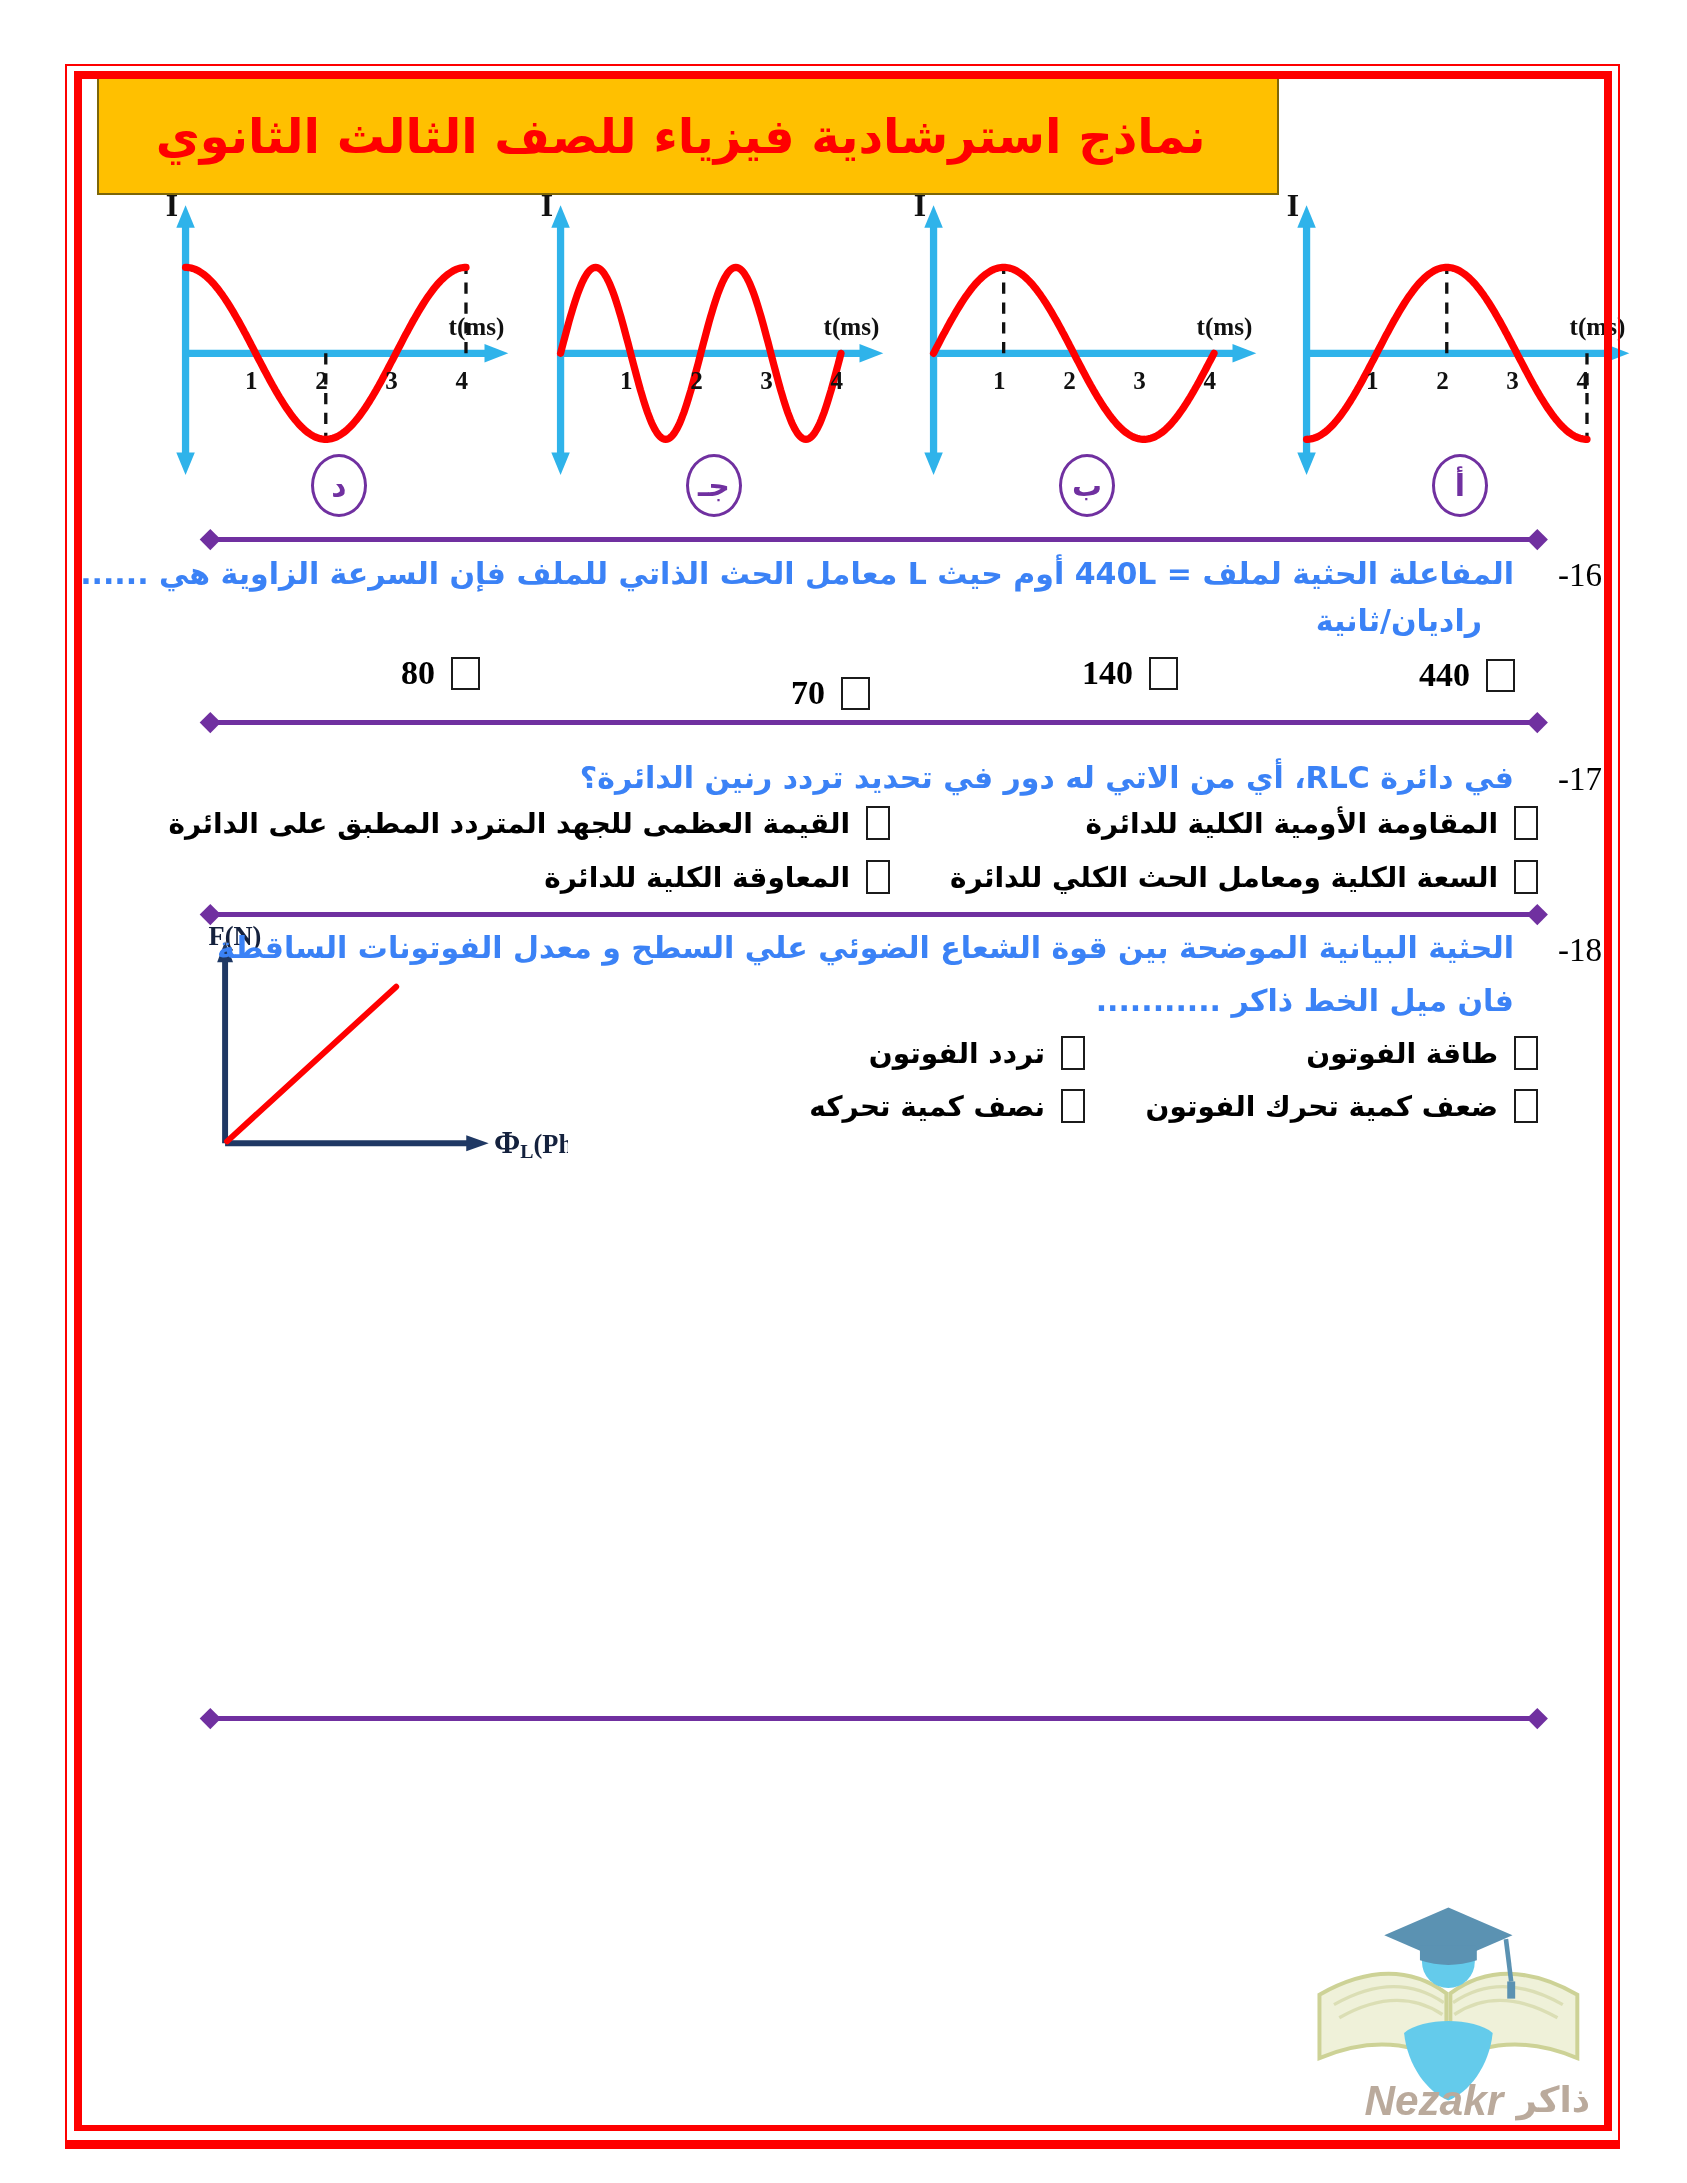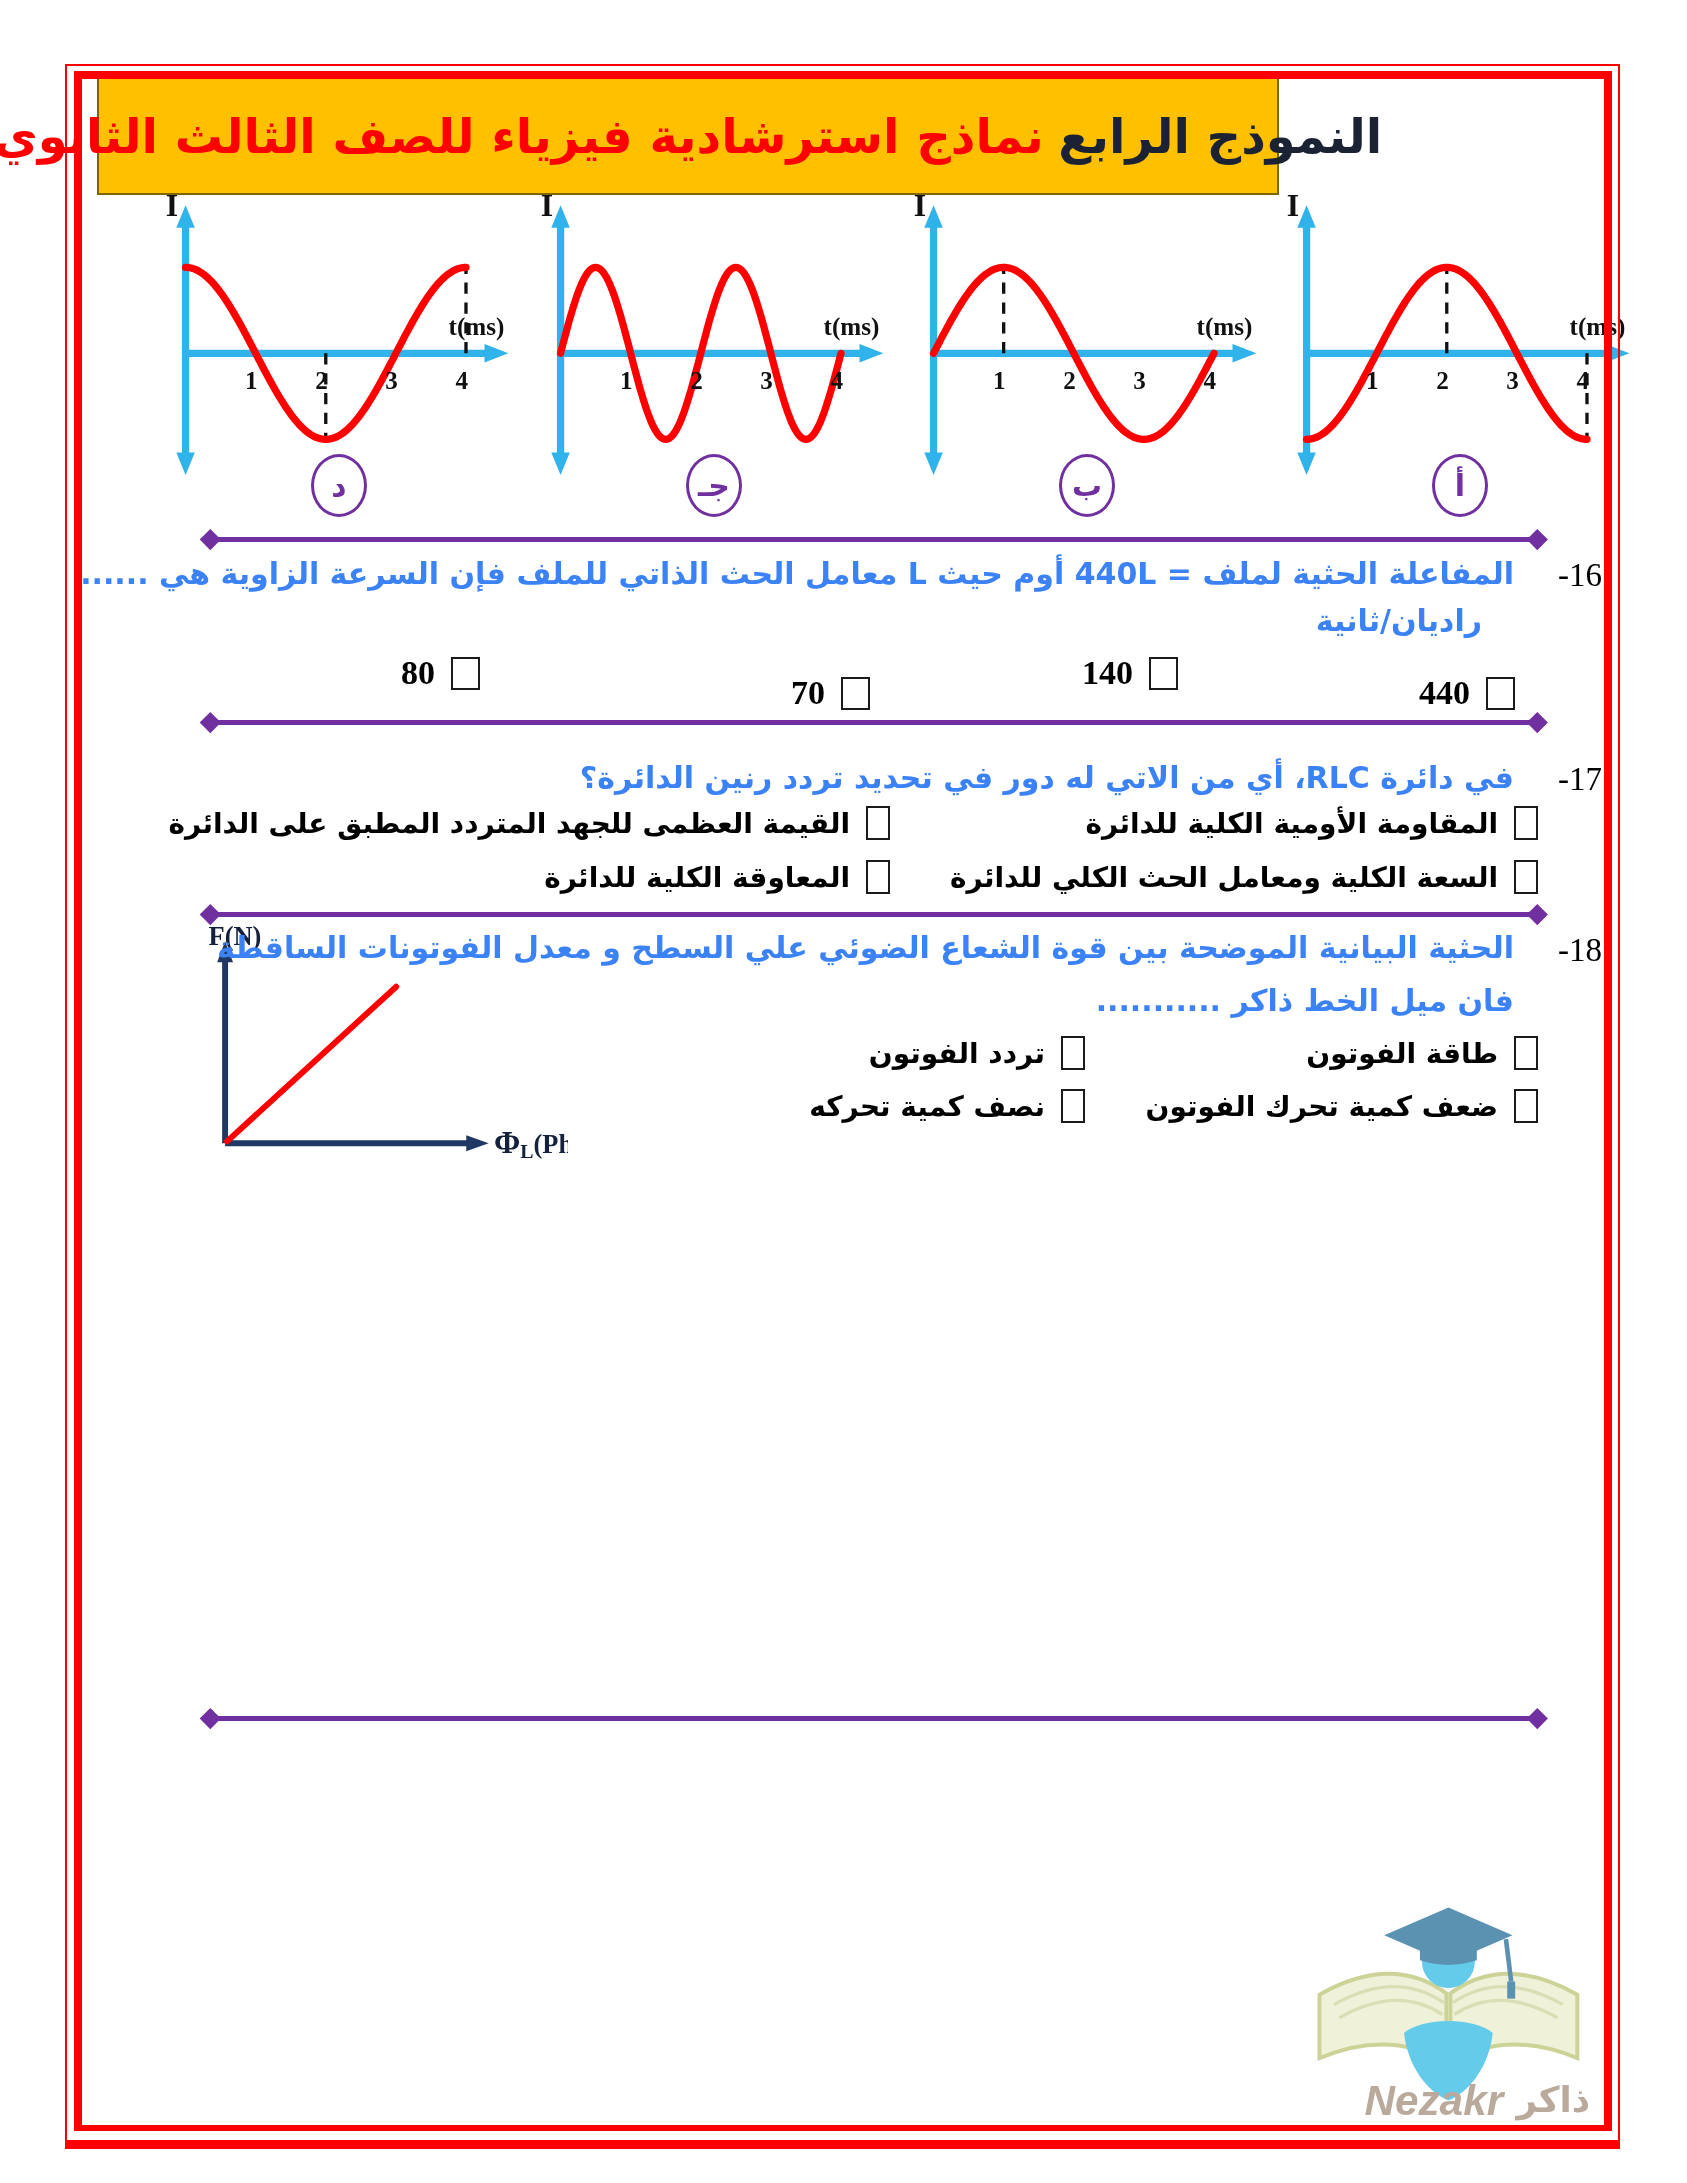--- a/index.html
+++ b/index.html
@@ -47,21 +47,20 @@
   .navy-serif{font-family:"Liberation Serif","DejaVu Serif",serif;font-weight:bold;fill:#14213d;}
   
   .logo{left:1293px;top:1882px;z-index:3;opacity:.92;}
   .logo text{font-family:"Liberation Sans","DejaVu Sans",sans-serif;}
 </style>
 </head>
 <body>
 
 <header class="abs banner">
   <span class="t t2">نماذج استرشادية فيزياء للصف الثالث الثانوي</span>
-  <span class="t t1">النموذج الرابع</span>
 </header>
 
 <figure class="abs wavefig" style="left:107px">
   <svg width="384" height="291" viewBox="0 0 580 440">
       <line x1="58" y1="52" x2="58" y2="408" stroke="#2FB3EA" stroke-width="11"></line>
       <polygon points="44,60 72,60 58,26" fill="#2FB3EA"></polygon>
       <polygon points="44,400 72,400 58,434" fill="#2FB3EA"></polygon>
       <line x1="58" y1="250" x2="516" y2="250" stroke="#2FB3EA" stroke-width="11"></line>
       <polygon points="510,236 510,264 546,250" fill="#2FB3EA"></polygon>
       <line x1="270" y1="250" x2="270" y2="380" stroke="#111" stroke-width="5" stroke-dasharray="17 13"></line>
@@ -133,21 +132,21 @@
 
 <div class="abs sep" style="top:537px"></div>
 <div class="abs sep" style="top:720px"></div>
 <div class="abs sep" style="top:912px"></div>
 <div class="abs sep" style="top:1716px"></div>
 
 <div class="abs qnum" style="top:557px;right:85px">-16</div>
 <div class="abs qtext" style="top:556px;right:173px">المفاعلة الحثية لملف = 440L أوم حيث L معامل الحث الذاتي للملف فإن السرعة الزاوية هي ......</div>
 <div class="abs qtext" style="top:603px;right:205px">راديان/ثانية</div>
 
-<div class="abs opt" style="top:674px;right:172px">
+<div class="abs opt" style="top:656px;right:172px">
   <span class="optbox sq"></span>
   <span class="optnum">440</span>
 </div>
 <div class="abs opt" style="top:654px;right:509px">
   <span class="optbox sq"></span>
   <span class="optnum">140</span>
 </div>
 <div class="abs opt" style="top:674px;right:817px">
   <span class="optbox sq"></span>
   <span class="optnum">70</span>

